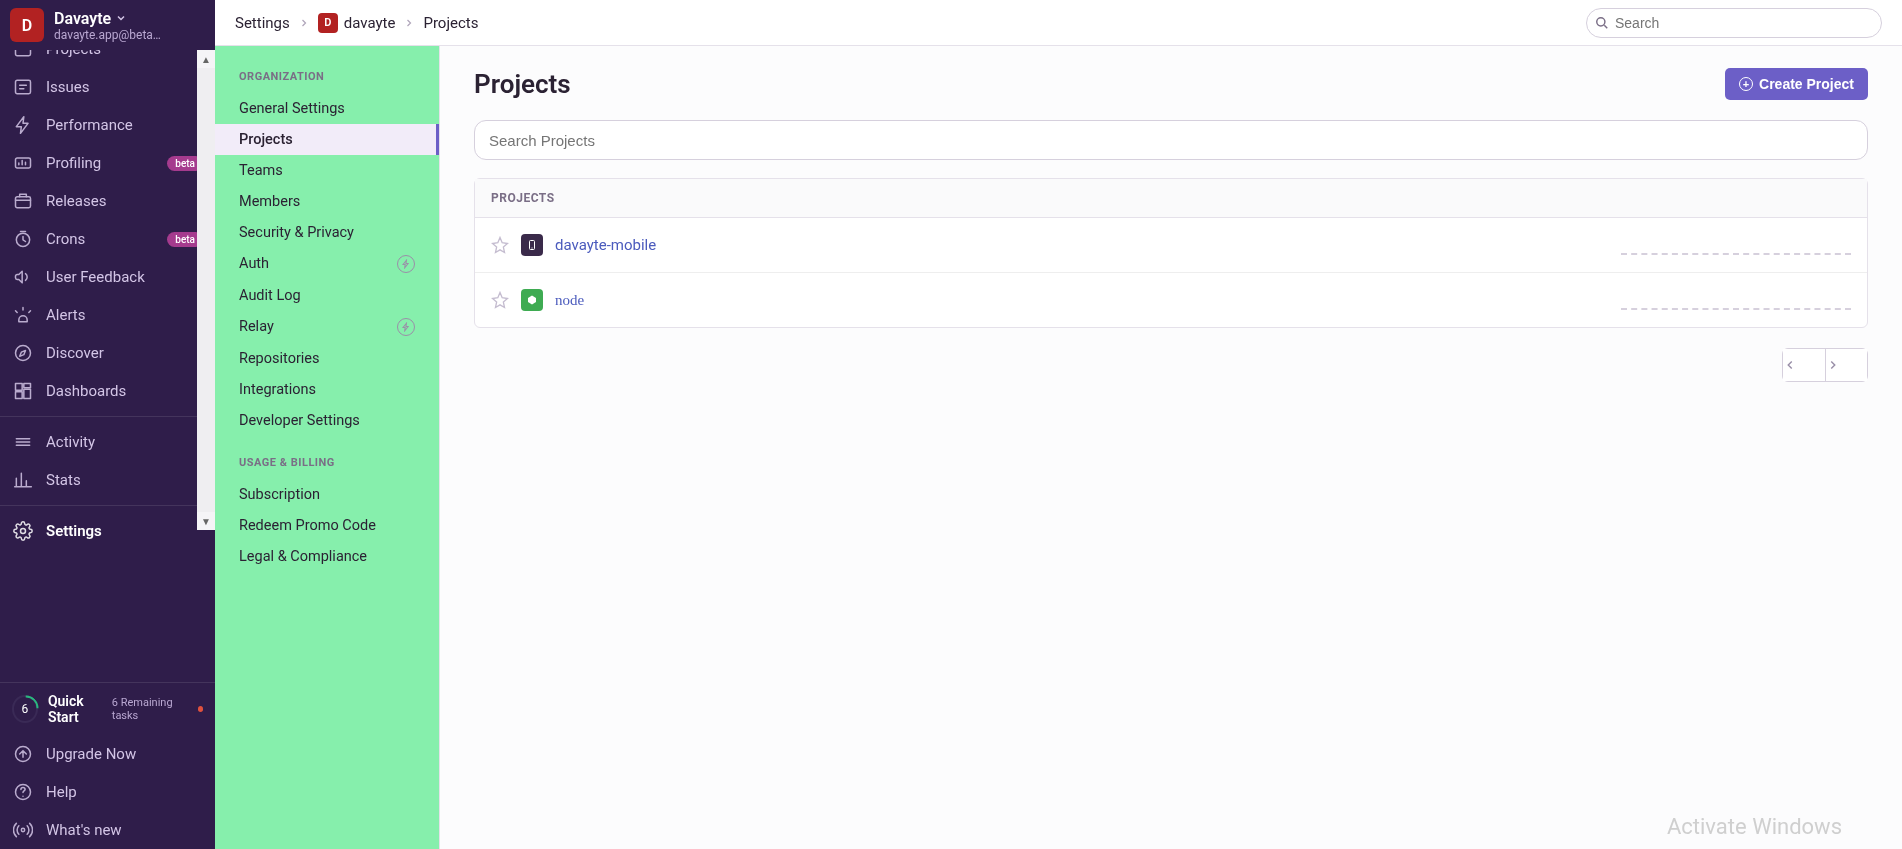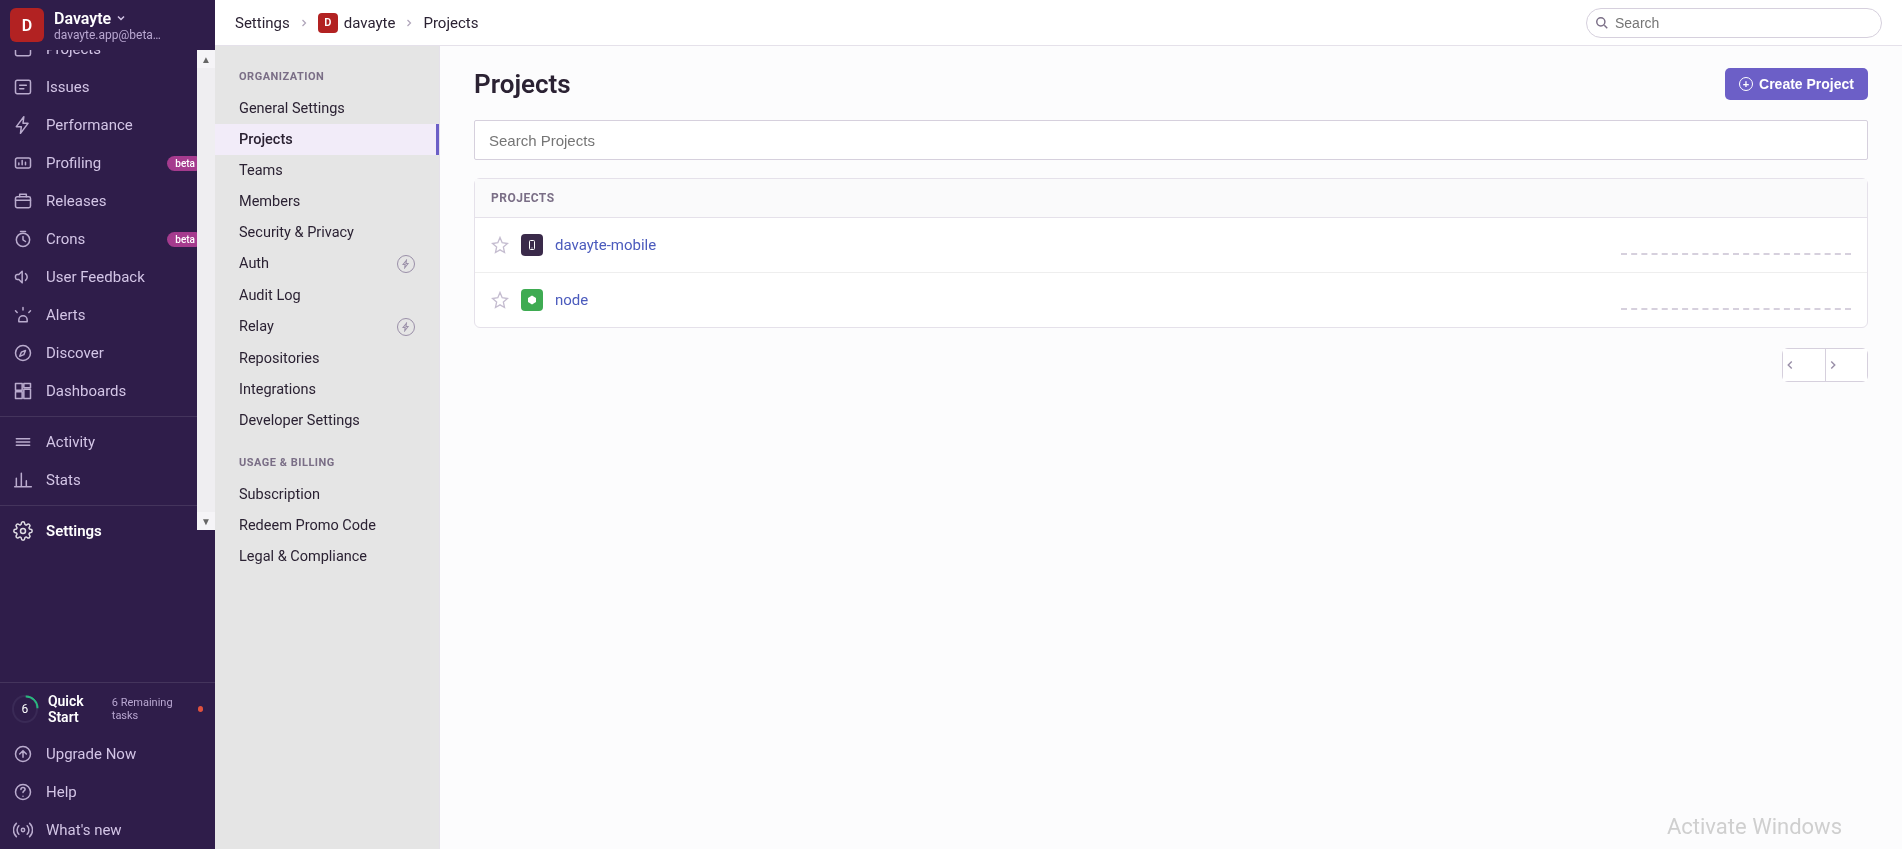--- a/index.html
+++ b/index.html
@@ -36,36 +36,36 @@
 .crumbs { display:flex; align-items:center; gap:8px; font-size:15px; }
 .crumb-link { color:#2b2233; cursor:pointer; }
 .crumb-sep { color:#b0a6bb; }
 .crumb-org { display:flex; align-items:center; gap:6px; }
 .crumb-avatar { width:20px; height:20px; border-radius:4px; background:#b22222; color:#fff; display:flex;align-items:center;justify-content:center; font-size:11px; font-weight:600;}
 .search-wrap { margin-left:auto; width:296px; height:30px; border:1px solid #d6d0dd; border-radius:15px; display:flex; align-items:center; padding:0 8px; color:#7a6e86; gap:6px;}
 .search-wrap input { border:none; outline:none; flex:1; font-size:14px; background:transparent; }
 
 .content { flex:1; display:flex; }
 
-.settings-nav { width:225px; border-right:1px solid #e5e1ea; padding: 18px 0; background:#e5e5e5; }
+.settings-nav { width:225px; border-right:1px solid #e5e1ea; padding: 18px 0; background:#86efac; }
 .sn-group-title { font-size:11px; font-weight:700; color:#7a6e86; letter-spacing:0.5px; padding: 6px 24px 10px; }
 .sn-item { padding:7px 24px; font-size:14.5px; color:#2b2233; cursor:pointer; display:flex; align-items:flex-start; }
 .sn-item.active { background:#f2ecf9; border-right:3px solid #6c5fc7; font-weight:500; }
 .sn-item .right-ico { margin-left:auto; width:18px; height:18px; border:1.5px solid #9a8fa8; border-radius:50%; display:flex;align-items:center;justify-content:center; font-size:10px; color:#9a8fa8;}
 
 .pane { flex:1; padding: 22px 34px; overflow:auto; position:relative;}
 .pane-header { display:flex; align-items:center; margin-bottom:20px; }
 .pane-title { font-size:26px; font-weight:600; color:#2b2233; }
 .btn-primary { margin-left:auto; background:#6c5fc7; color:#fff; border:none; border-radius:5px; padding:8px 14px; font-size:14px; font-weight:600; display:flex; align-items:center; gap:6px; cursor:pointer;}
 .btn-primary .plus-ico { width:14px; height:14px; border:1.5px solid #fff; border-radius:50%; display:flex;align-items:center;justify-content:center; font-size:11px; line-height:1;}
-.proj-search { width:100%; height:40px; border:1px solid #d6d0dd; border-radius:2px; padding:0 14px; font-size:15px; margin-bottom:18px; outline:none;}
+.proj-search { width:100%; height:40px; border:1px solid #d6d0dd; border-radius:12px; padding:0 14px; font-size:15px; margin-bottom:18px; outline:none;}
 .proj-list { border:1px solid #e5e1ea; border-radius:6px; background:#fff; }
 .proj-list-header { padding:12px 16px; font-size:12px; font-weight:700; letter-spacing:0.5px; color:#7a6e86; border-bottom:1px solid #e5e1ea; background:#fafafb;}
 .proj-row { display:flex; align-items:center; padding:16px 16px; border-bottom:1px solid #eee; gap:12px;}
-.proj-row:last-child { border-bottom:none; }
+.proj-row:last-child { border-bottom:none;font-family:Liberation Serif, serif; }
 .star { width:18px; height:18px; color:#c5bdd0; cursor:pointer; }
 .proj-ico { width:22px; height:22px; border-radius:4px; display:flex;align-items:center;justify-content:center; }
 .proj-ico.dark { background:#3a2a4a; color:#fff;}
 .proj-ico.green { background:#3eab52; color:#fff;}
 .proj-ico svg { width:12px; height:12px; }
 .proj-name { color:#4b5bbd; cursor:pointer; font-size:15px; }
 .sparkline { margin-left:auto; width:230px; height:20px; border-bottom:2px dashed #d6d0dd; }
 .pager { display:flex; border:1px solid #d6d0dd; border-radius:6px; margin-top:20px; margin-left:auto; width:86px; }
 .pager button { flex:1; background:#fff; border:none; height:32px; cursor:pointer; color:#9a8fa8; font-size:16px;}
 .pager button:first-child { border-right:1px solid #d6d0dd; }

